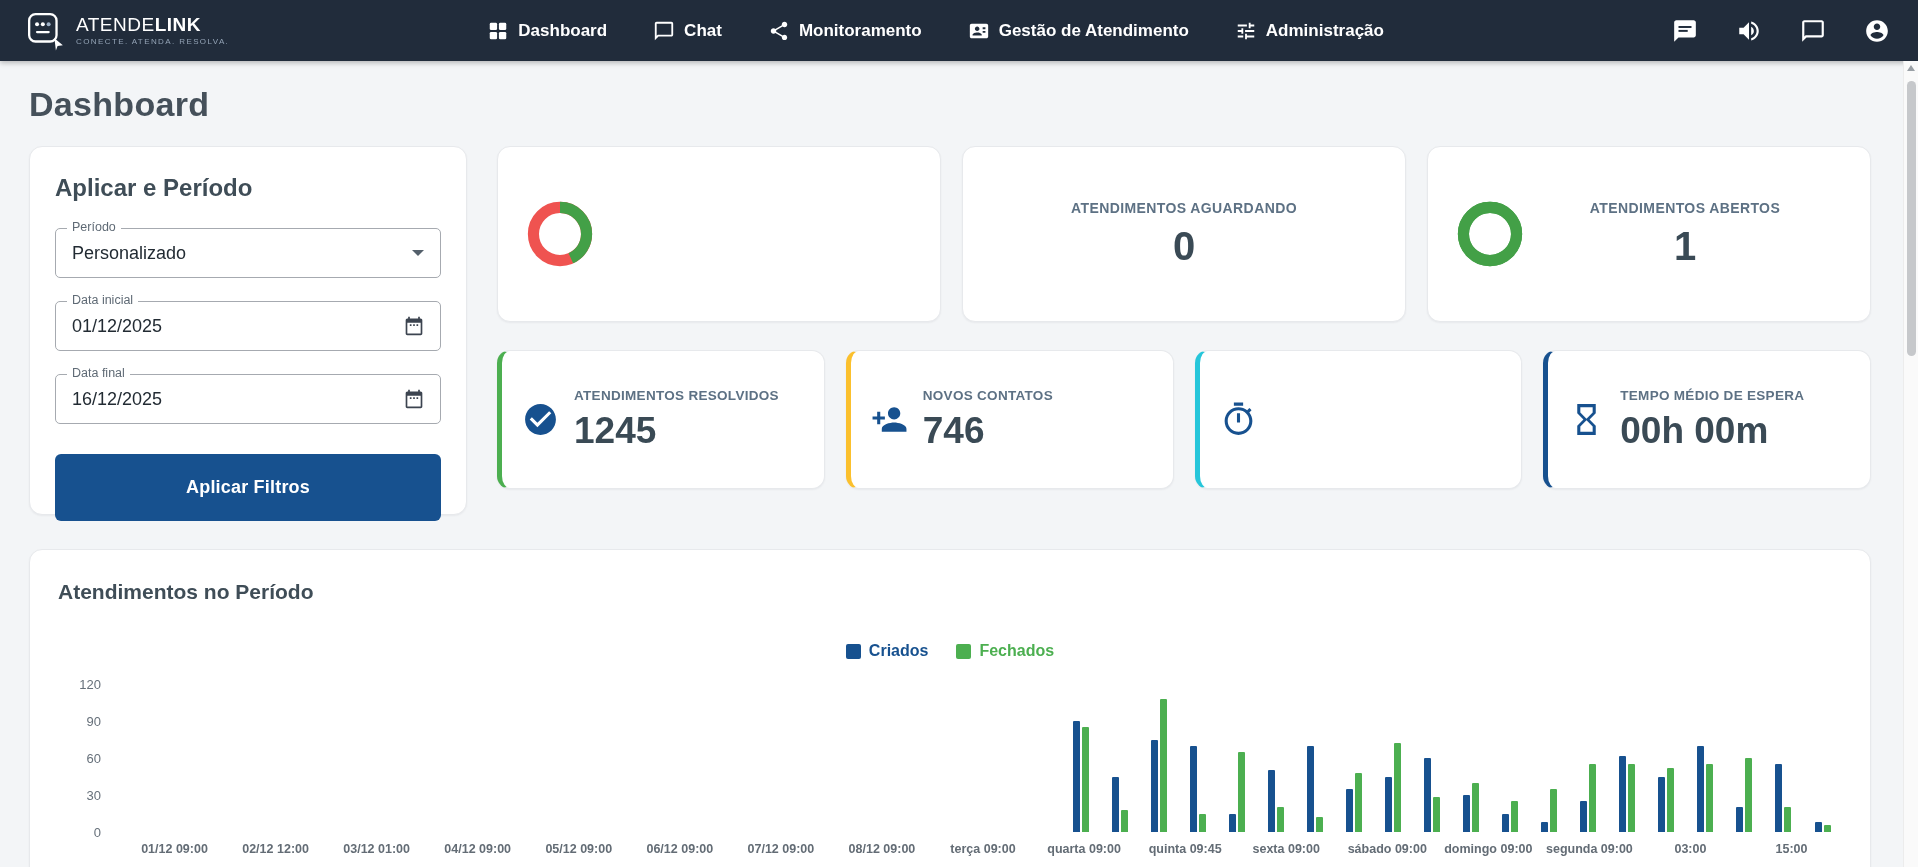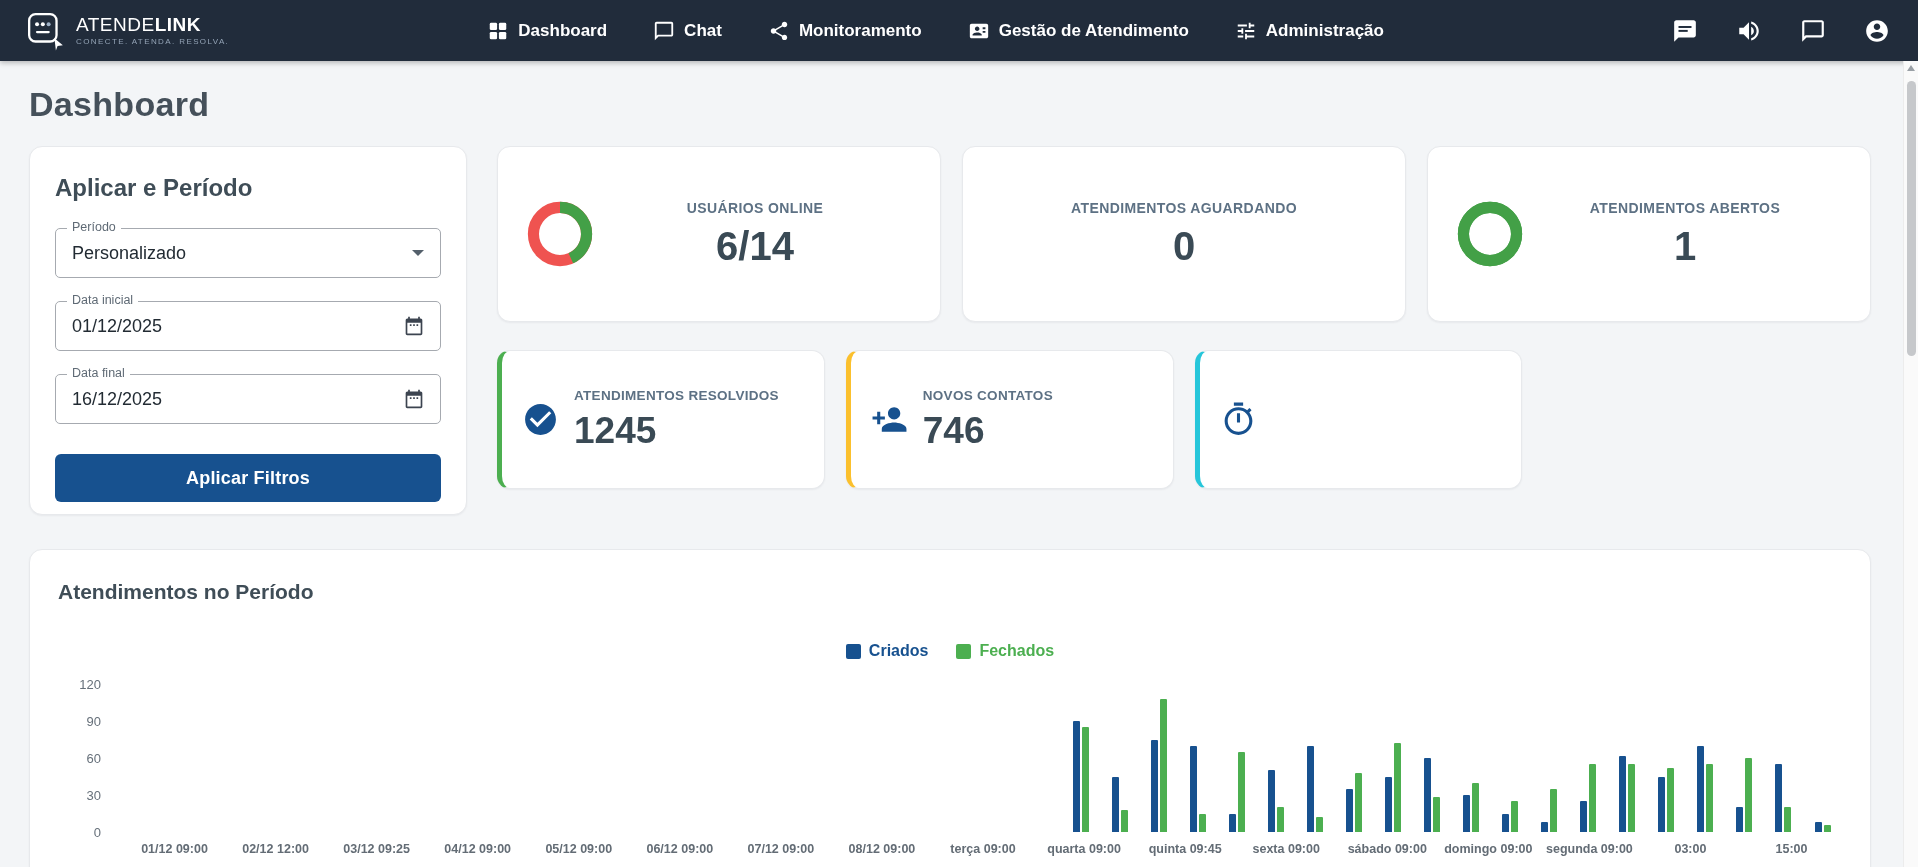--- a/index.html
+++ b/index.html
@@ -74,21 +74,21 @@
   .caret {
     margin-left: auto;
     width: 0; height: 0;
     border-left: 6px solid transparent;
     border-right: 6px solid transparent;
     border-top: 6px solid #54606b;
   }
   .cal-icon { margin-left: auto; width: 20px; height: 20px; color: #3c4450; }
   .apply-btn {
     width: 100%;
-    height: 48px;
+    height: 67px;
     margin-top: 7px;
     background: #17518f;
     border: none;
     border-radius: 6px;
     color: #fff;
     font-family: "Liberation Sans", sans-serif;
     font-size: 18px;
     font-weight: 700;
     cursor: pointer;
     letter-spacing: .2px;
@@ -270,24 +270,20 @@
     </section>
 
     <div class="stats-col">
       <div class="stats-row1">
 
         <div class="card stat-card">
           <svg class="donut" viewBox="0 0 42 42">
             <circle class="donut-bg" cx="21" cy="21" r="15.5" style="stroke: rgb(239, 83, 80);"></circle>
             <circle class="donut-arc" cx="21" cy="21" r="15.5" transform="rotate(-90 21 21)" style="stroke: rgb(67, 160, 71); stroke-dasharray: 41.8774, 97.3894;"></circle>
           </svg>
-          <div class="stat-text">
-            <div class="stat-label">USUÁRIOS ONLINE</div>
-            <div class="stat-value">6/14</div>
-          </div>
         </div>
 
         <div class="card stat-card">
           <div class="stat-text">
             <div class="stat-label">ATENDIMENTOS AGUARDANDO</div>
             <div class="stat-value">0</div>
           </div>
         </div>
 
         <div class="card stat-card">
@@ -329,20 +325,31 @@
         </div>
 
         <div class="card stat2-card" style="border-left-color: rgb(38, 198, 218);">
           <span class="stat2-icon">
             <svg viewBox="0 0 24 24" fill="currentColor">
                 <path d="M15 1H9v2h6V1zm-4 13h2V8h-2v6zm8.03-6.61l1.42-1.42c-.43-.51-.9-.99-1.41-1.41l-1.42 1.42C16.07 4.74 14.12 4 12 4c-4.97 0-9 4.03-9 9s4.02 9 9 9 9-4.03 9-9c0-2.12-.74-4.07-1.97-5.61zM12 20c-3.87 0-7-3.13-7-7s3.13-7 7-7 7 3.13 7 7-3.13 7-7 7z"></path>
               </svg>
           </span>
         </div>
 
+        <div class="card stat2-card" style="border-left-color: rgb(23, 81, 143);">
+          <span class="stat2-icon">
+            <svg viewBox="0 0 24 24" fill="currentColor">
+                <path d="M6 2v6h.01L6 8.01 10 12l-4 4 .01.01H6V22h12v-5.99h-.01L18 16l-4-4 4-3.99-.01-.01H18V2H6zm10 14.5V20H8v-3.5l4-4 4 4zm-4-5l-4-4V4h8v3.5l-4 4z"></path>
+              </svg>
+          </span>
+          <div class="stat2-text">
+            <div class="stat2-label">TEMPO MÉDIO DE ESPERA</div>
+            <div class="stat2-value">00h 00m</div>
+          </div>
+        </div>
       </div>
     </div>
   </div>
 
   <section class="card chart-card">
     <h2 class="chart-title">Atendimentos no Período</h2>
 
     <div class="legend">
       <div class="legend-item">
         <span class="legend-swatch" style="background: rgb(23, 81, 143);"></span>
@@ -536,21 +543,21 @@
             <div class="bar" style="height: 16.6667%; background: rgb(76, 175, 80);"></div>
           </div>
           <div class="bar-slot">
             <div class="bar" style="height: 6.66667%; background: rgb(23, 81, 143);"></div>
             <div class="bar" style="height: 5%; background: rgb(76, 175, 80);"></div>
           </div>
         </div>
       <div class="x-axis">
           <div class="xtick">01/12 09:00</div>
           <div class="xtick">02/12 12:00</div>
-          <div class="xtick">03/12 09:25</div>
+          <div class="xtick">03/12 01:00</div>
           <div class="xtick">04/12 09:00</div>
           <div class="xtick">05/12 09:00</div>
           <div class="xtick">06/12 09:00</div>
           <div class="xtick">07/12 09:00</div>
           <div class="xtick">08/12 09:00</div>
           <div class="xtick">terça 09:00</div>
           <div class="xtick">quarta 09:00</div>
           <div class="xtick">quinta 09:45</div>
           <div class="xtick">sexta 09:00</div>
           <div class="xtick">sábado 09:00</div>

